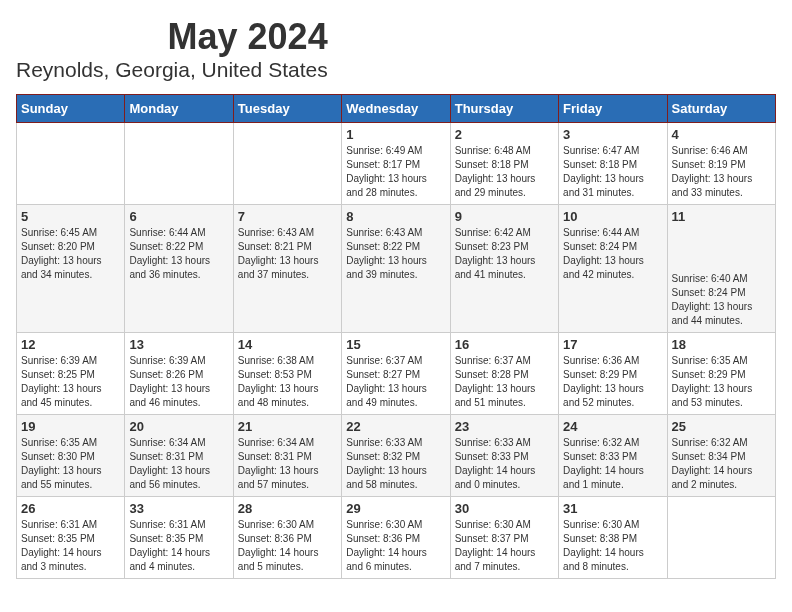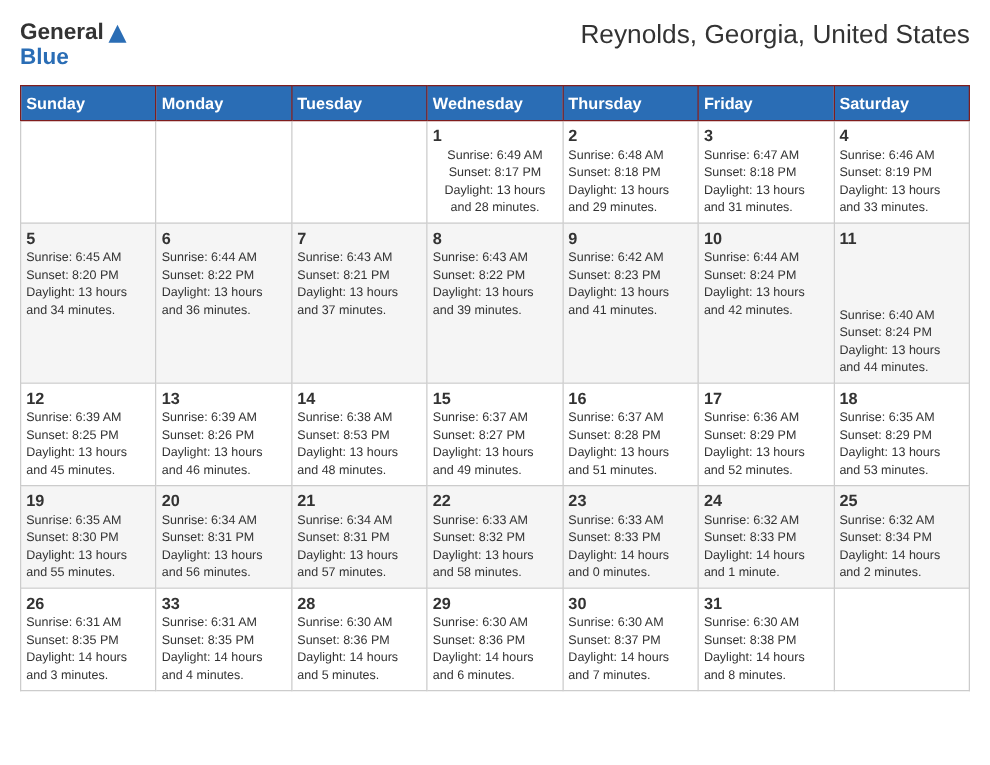--- a/index.html
+++ b/index.html
@@ -94,32 +94,22 @@
       background: #fff !important;
     }
     tbody tr:nth-child(even) .empty-cell {
       background: #f5f5f5 !important;
     }
   </style>
 </head>
 <body>
 
 <div class="header">
-  <div class="logo">
-    <div class="logo-text">
-      <span style="display:flex; align-items:center;">
-        <span class="logo-general">General</span>
-        <svg class="logo-icon" viewBox="0 0 20 20">
-          <polygon points="2,18 10,2 18,18" fill="#2a6db5"></polygon>
-        </svg>
-      </span>
-      <span class="logo-blue">Blue</span>
-    </div>
-  </div>
   <div class="title-block">
+    <div class="main-title">May 2024</div>
     <div class="subtitle">Reynolds, Georgia, United States</div>
   </div>
 </div>
 
 <table>
   <thead>
     <tr>
     <th>Sunday</th>
         <th>Monday</th>
         <th>Tuesday</th>
@@ -129,21 +119,21 @@
         <th>Saturday</th>
       </tr>
   </thead>
   <tbody id="calendar-body">
   <tr>
         <td class="empty-cell"></td>
         <td class="empty-cell"></td>
         <td class="empty-cell"></td>
         <td>
           <div class="day-number">1</div>
-          <div class="day-info" style="white-space: pre-line; text-align: center;">Sunrise: 6:49 AM
+          <div class="day-info" style="white-space: pre-line;">Sunrise: 6:49 AM
 Sunset: 8:17 PM
 Daylight: 13 hours and 28 minutes.</div>
         </td>
         <td>
           <div class="day-number">2</div>
           <div class="day-info" style="white-space: pre-line;">Sunrise: 6:48 AM
 Sunset: 8:18 PM
 Daylight: 13 hours and 29 minutes.</div>
         </td>
         <td>

